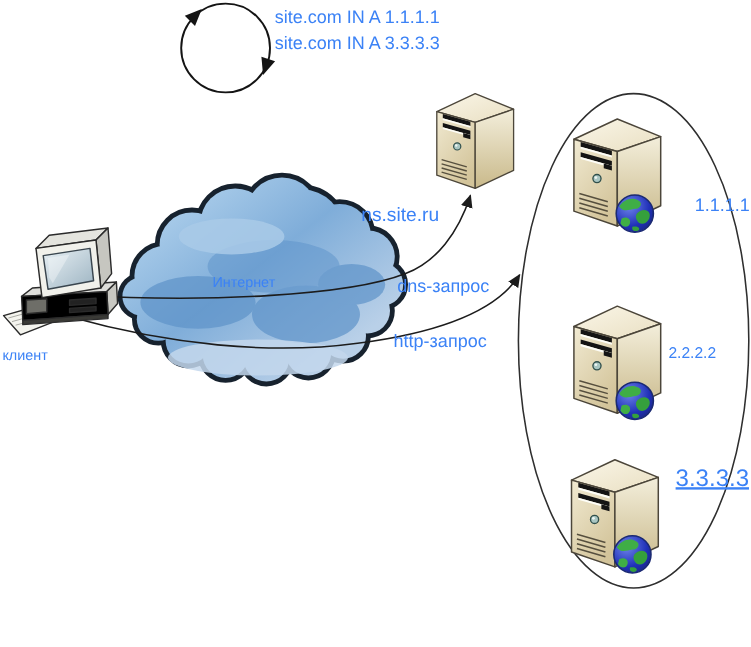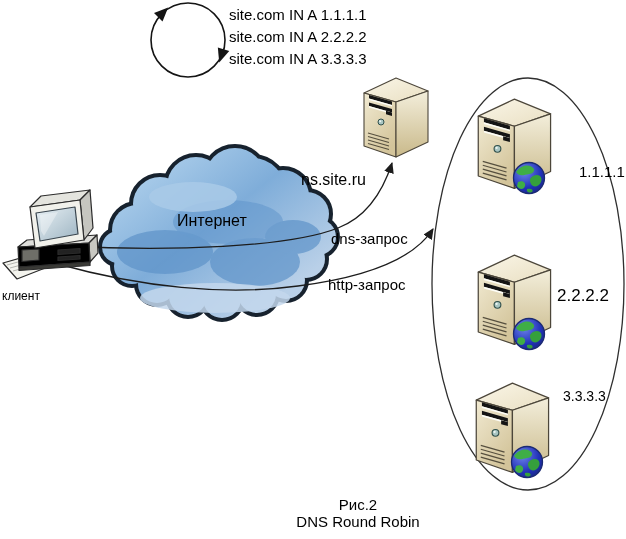--- a/index.html
+++ b/index.html
@@ -1,30 +1,30 @@
 <!DOCTYPE html>
 <html><head>
 <meta charset="utf-8">
 <style>
   html,body { margin:0; padding:0; background:#fff; }
   .stage {
     position:relative; width:626px; height:539px; background:#ffffff;
-    font-family:"Liberation Sans", sans-serif; color:#000000; overflow:hidden;
+    font-family:"Liberation Sans", sans-serif; color:#3b82f6; overflow:hidden;
   }
   .stage svg.canvas { position:absolute; left:0; top:0; }
   .lbl { position:absolute; white-space:nowrap; }
   .dns-records { left:229px; top:4px; font-size:15px; line-height:22px; }
   .lbl-ns     { left:301px; top:145px; font-size:16px;margin-top:26px; }
-  .lbl-cloud  { left:177px; top:212px; font-size:16px; }
+  .lbl-cloud  { left:177px; top:228px; font-size:12px; }
   .lbl-client { left:2px;   top:289px; font-size:12px; }
   .lbl-dns    { left:331px; top:230px; font-size:15px; }
   .lbl-http   { left:328px; top:276px; font-size:15px; }
   .ip-1 { left:579px; top:163px; font-size:15px; }
-  .ip-2 { left:557px; top:286px; font-size:17px; }
-  .ip-3 { left:563px; top:388px; font-size:14px; }
+  .ip-2 { left:557px; top:286px; font-size:13px; }
+  .ip-3 { left:563px; top:388px; font-size:20px;text-decoration:underline; }
   .caption { position:absolute; left:238px; top:496px; width:240px;
              text-align:center; font-size:15px; line-height:17px; }
 </style>
 </head>
 <body>
 
 <div class="stage">
 
   <svg class="canvas" width="626" height="539" viewBox="0 0 626 539">
     <defs>
@@ -165,31 +165,26 @@
 
     <g>
       <circle cx="188" cy="40" r="37" fill="none" stroke="#141414" stroke-width="1.6"></circle>
       <path d="M9 0 L-5 -6 L-5 6 Z" fill="#141414" transform="translate(161.8,13.8) rotate(-45)"></path>
       <path d="M9 0 L-5 -6 L-5 6 Z" fill="#141414" transform="translate(222,54) rotate(108)"></path>
     </g>
   </svg>
 
   <div class="lbl dns-records">
     <div>site.com IN A 1.1.1.1</div>
-    <div>site.com IN A 2.2.2.2</div>
     <div>site.com IN A 3.3.3.3</div>
   </div>
 
   <div class="lbl lbl-ns">ns.site.ru</div>
   <div class="lbl lbl-cloud">Интернет</div>
   <div class="lbl lbl-client">клиент</div>
   <div class="lbl lbl-dns">dns-запрос</div>
   <div class="lbl lbl-http">http-запрос</div>
 
   <div class="lbl ip-1">1.1.1.1</div>
   <div class="lbl ip-2">2.2.2.2</div>
   <div class="lbl ip-3">3.3.3.3</div>
 
-  <div class="caption">
-    <div>Рис.2</div>
-    <div>DNS Round Robin</div>
-  </div>
 </div>
 
 </body></html>

